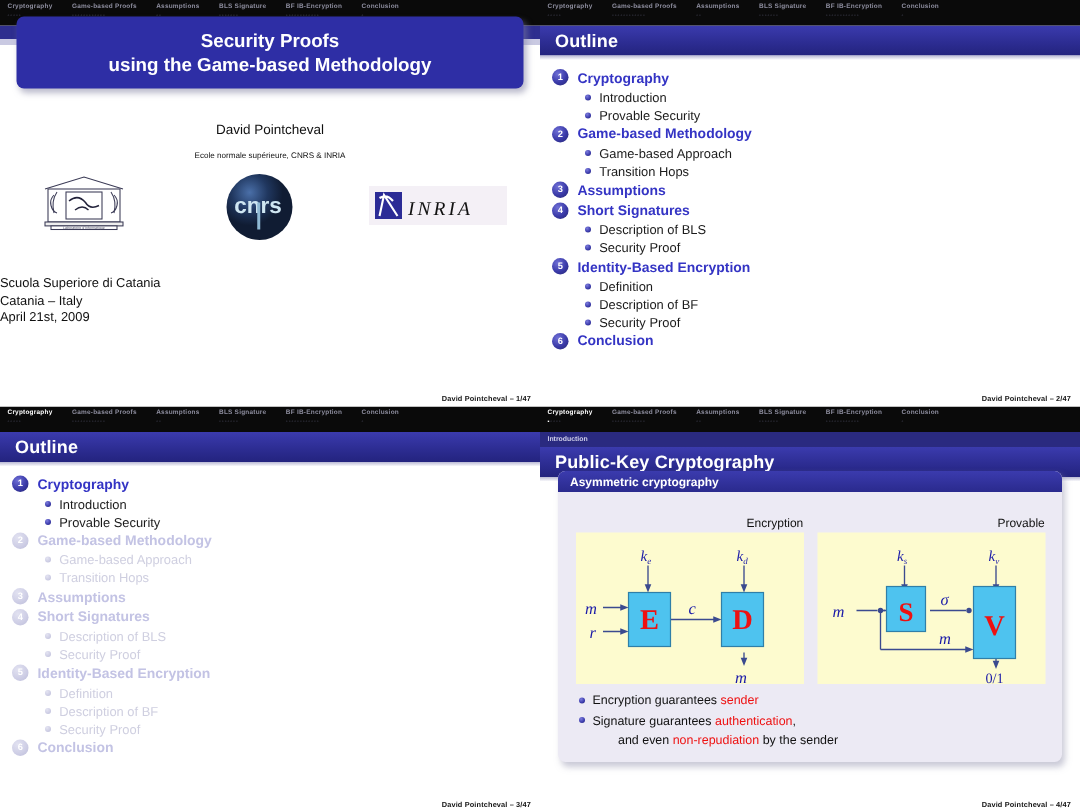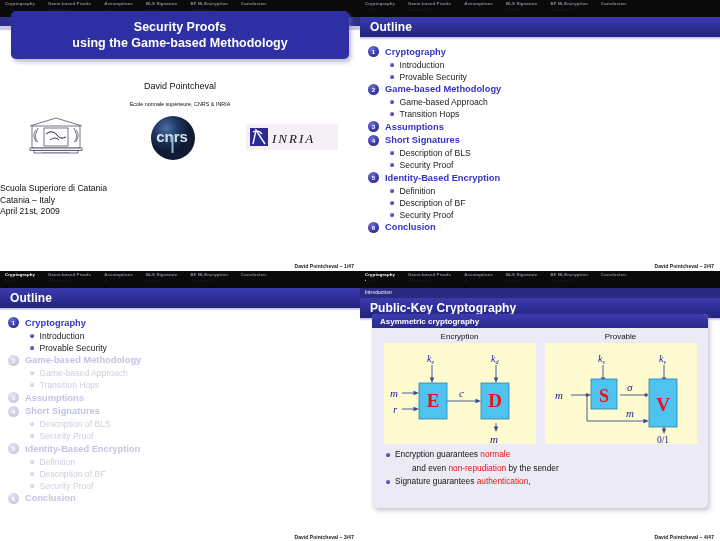--- a/index.html
+++ b/index.html
@@ -102,21 +102,21 @@
   }
   .blockhead {
     height:14px; width:100%;
     background: linear-gradient(to bottom,#3b3bae,#2a2a8d);
     color:#fff; font-size:8px; font-weight:bold; padding:2.5px 0 0 8px;
   }
   .blockbody { padding:4px 6px 0 6px; }
 
   .diagrow { display:flex; gap:9px; justify-content:center; }
   .diagcol { width:152px; }
-  .diaglabel { text-align:center; font-size:8px; color:#111; margin-bottom:2px; }
+  .diaglabel { text-align:right; font-size:8px; color:#111; margin-bottom:2px;margin-top:12px; }
   .diagcanvas { background:#fdfbcf; width:152px; height:101px; position:relative; }
 
   .bullets { margin-top:5px; padding-left:8px; }
   .brow { display:flex; align-items:flex-start; margin-bottom:2.5px; }
   .bdot {
     width:4px; height:4px; border-radius:50%; margin:3.5px 5px 0 0; flex:none;
     background: radial-gradient(circle at 35% 30%, #7c7cdd 0%, #3a3aab 60%, #26266e 100%);
   }
   .btext { font-size:8.3px; color:#111; line-height:11px; }
   .red { color:#ee1111; }
@@ -548,29 +548,29 @@
                 <text x="81" y="74" font-size="11" fill="#1a1aa8" font-style="italic" font-family="Liberation Serif, serif">m</text>
                 <text x="118" y="100" font-size="9.5" fill="#1a1aa8" text-anchor="middle" font-family="Liberation Serif, serif">0/1</text>
               </svg>
             </div>
           </div>
         </div>
 
         <div class="bullets">
           <div class="brow">
             <span class="bdot"></span>
-            <span class="btext"><span>Encryption guarantees </span><span class="red">normale</span></span>
-          </div>
-          <div class="brow indent2">
-            <span class="btext"><span>and even </span><span class="red">non-repudiation</span><span> by the sender</span></span>
+            <span class="btext"><span>Encryption guarantees </span><span class="red">sender</span></span>
           </div>
           <div class="brow">
             <span class="bdot"></span>
             <span class="btext"><span>Signature guarantees </span><span class="red">authentication</span><span>,</span></span>
           </div>
+          <div class="brow indent2">
+            <span class="btext"><span>and even </span><span class="red">non-repudiation</span><span> by the sender</span></span>
+          </div>
         </div>
       </div>
     </div>
 
     <div class="footer">David Pointcheval – 4/47</div>
   </div>
 
 </div>
 
 </body></html>

